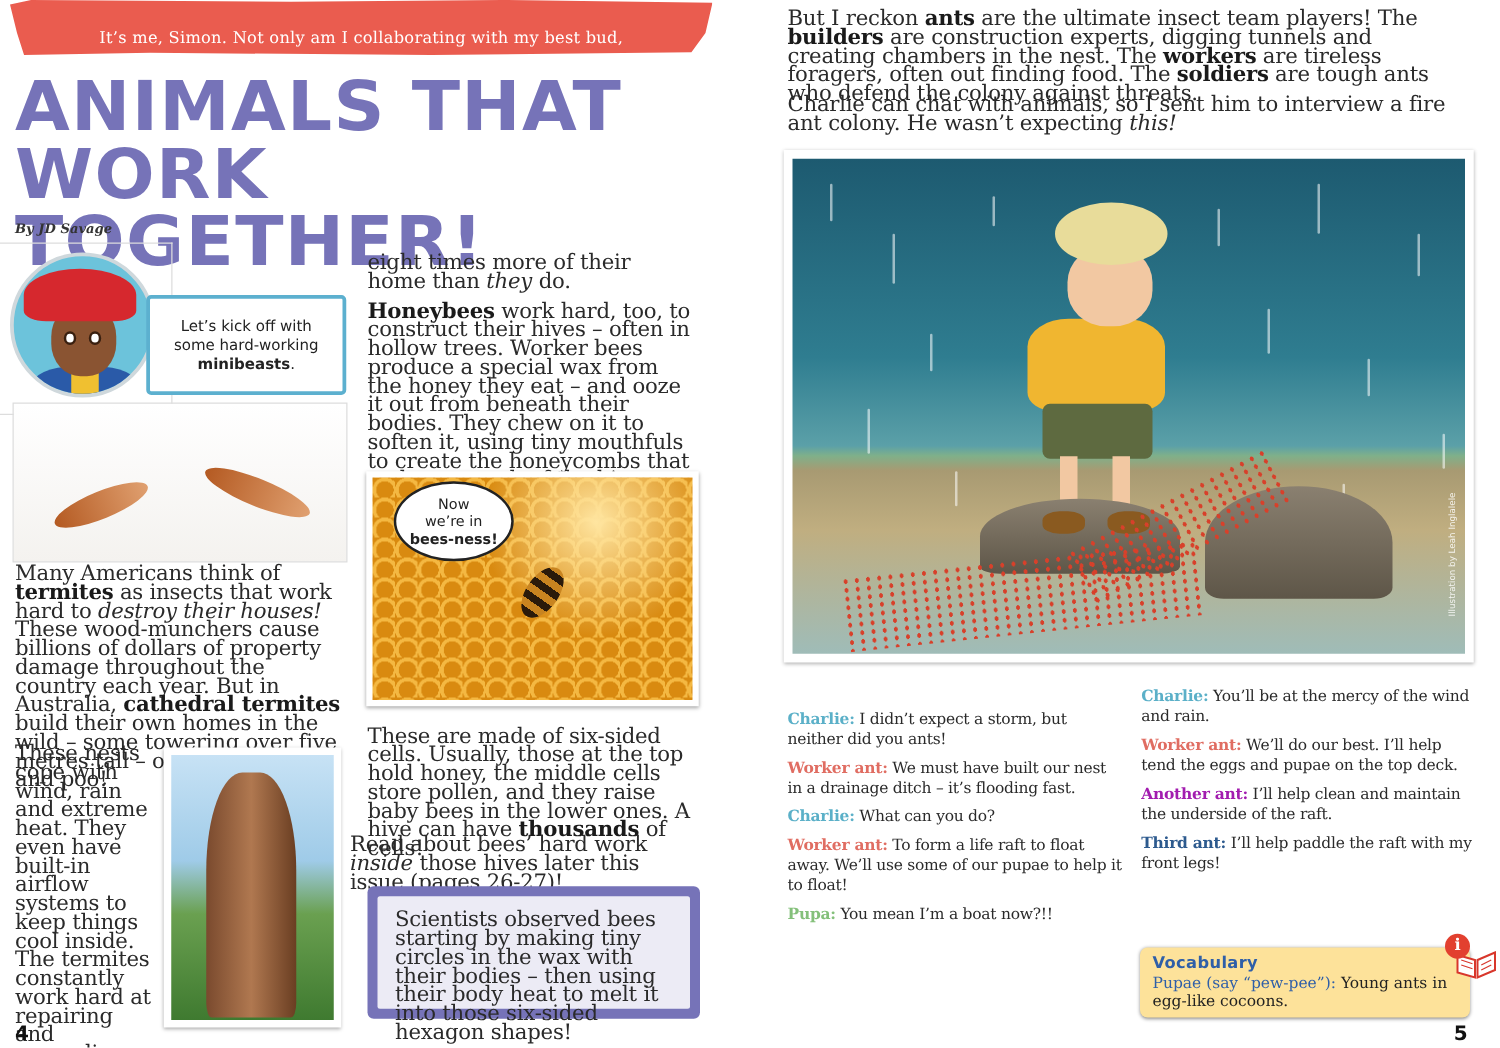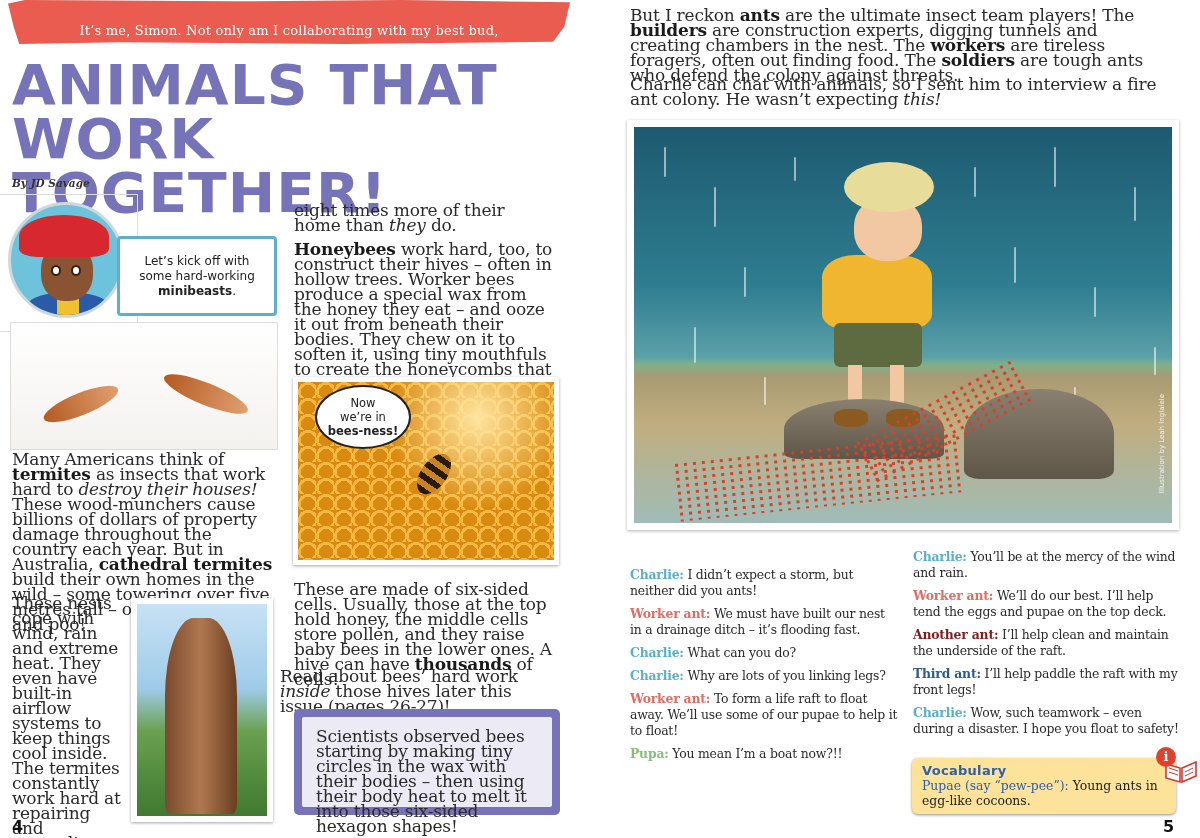--- a/index.html
+++ b/index.html
@@ -78,21 +78,21 @@
   .rock { position: absolute; border-radius: 50% 50% 10% 10%; background: linear-gradient(#8a8070, #5e5648); }
   .ant-raft { position: absolute; background: radial-gradient(circle, #d8402a 0 30%, transparent 31%); background-size: 9px 7px; }
   #illus-credit { position: absolute; right: 6px; bottom: 30px; writing-mode: vertical-rl; transform: rotate(180deg);
     font-family: "DejaVu Sans", sans-serif; font-size: 7px; color: rgba(255,255,255,0.85); }
 
   .dialog { font-size: 12.4px; line-height: 16px; }
   .dialog .line { margin-bottom: 7px; }
   .sp { font-weight: bold; }
   .sp-charlie { color: #5bb0c8; }
   .sp-worker { color: #e06d62; }
-  .sp-another { color: #7f1d1d; }
+  .sp-another { color: #a21caf; }
   .sp-third { color: #2d5a8e; }
   .sp-pupa { color: #84c07a; }
   .hl { background: #f5c07a; border-radius: 3px; padding: 0 1px; }
   #dialog-left { left: 630px; top: 567px; width: 270px; }
   #dialog-right { left: 913px; top: 549px; width: 268px; }
 
   #vocab-box { left: 912px; top: 758px; width: 264px; height: 56px; background: #fde29a; border-radius: 6px;
     box-shadow: 0 1px 3px rgba(0,0,0,0.45); padding: 5px 10px 0 10px; font-size: 12.4px; line-height: 15px; }
   #vocab-title { font-family: "DejaVu Sans", sans-serif; font-weight: bold; color: #2f5fa8; font-size: 13px; letter-spacing: 0.3px; }
   .vocab-term { color: #2f5fa8; }
@@ -215,31 +215,29 @@
     <div class="ant-raft" style="left:40px;top:320px;width:290px;height:60px;transform:rotate(-6deg)"></div>
     <div class="ant-raft" style="left:220px;top:270px;width:180px;height:50px;transform:rotate(-28deg)"></div>
     <div id="illus-credit">Illustration by Leah Inglalele</div>
   </div>
 </div>
 
 <div id="dialog-left" class="abs body-text dialog">
   <div class="line"><span class="sp sp-charlie">Charlie:</span><span> I didn’t expect a storm, but neither did you ants!</span></div>
   <div class="line"><span class="sp sp-worker">Worker ant:</span><span> We must have built our nest in a drainage ditch – it’s flooding fast.</span></div>
   <div class="line"><span class="sp sp-charlie">Charlie:</span><span> What can you do?</span></div>
-  <div class="line"><span class="sp sp-charlie">Charlie:</span><span> Why are lots of you linking legs?</span></div>
   <div class="line"><span class="sp sp-worker">Worker ant:</span><span> To form a life raft to float away. We’ll use some of our pupae to help it to float!</span></div>
   <div class="line"><span class="sp sp-pupa">Pupa:</span><span> You mean I’m a boat now?!!</span></div>
 </div>
 
 <div id="dialog-right" class="abs body-text dialog">
   <div class="line"><span class="sp sp-charlie">Charlie:</span><span> You’ll be at the mercy of the wind and rain.</span></div>
   <div class="line"><span class="sp sp-worker">Worker ant:</span><span> We’ll do our best. I’ll help tend the eggs and pupae on the top deck.</span></div>
   <div class="line"><span class="sp sp-another">Another ant:</span><span> I’ll help clean and maintain the underside of the raft.</span></div>
   <div class="line"><span class="sp sp-third">Third ant:</span><span> I’ll help paddle the raft with my front legs!</span></div>
-  <div class="line"><span class="sp sp-charlie">Charlie:</span><span> Wow, such teamwork – even during a disaster. I hope you float to safety!</span></div>
 </div>
 
 <div id="vocab-box" class="abs">
   <div id="vocab-title">Vocabulary</div>
   <div><span class="vocab-term">Pupae (say “pew-pee”):</span><span> Young ants in egg-like cocoons.</span></div>
 </div>
 <div id="book-icon" class="abs">
   <svg width="34" height="26" viewBox="0 0 34 26">
     <path d="M2 6 L16 10 L16 24 L2 20 Z" fill="#fff" stroke="#d8372c" stroke-width="1.6"></path>
     <path d="M32 4 L18 10 L18 24 L32 18 Z" fill="#fff" stroke="#d8372c" stroke-width="1.6"></path>

